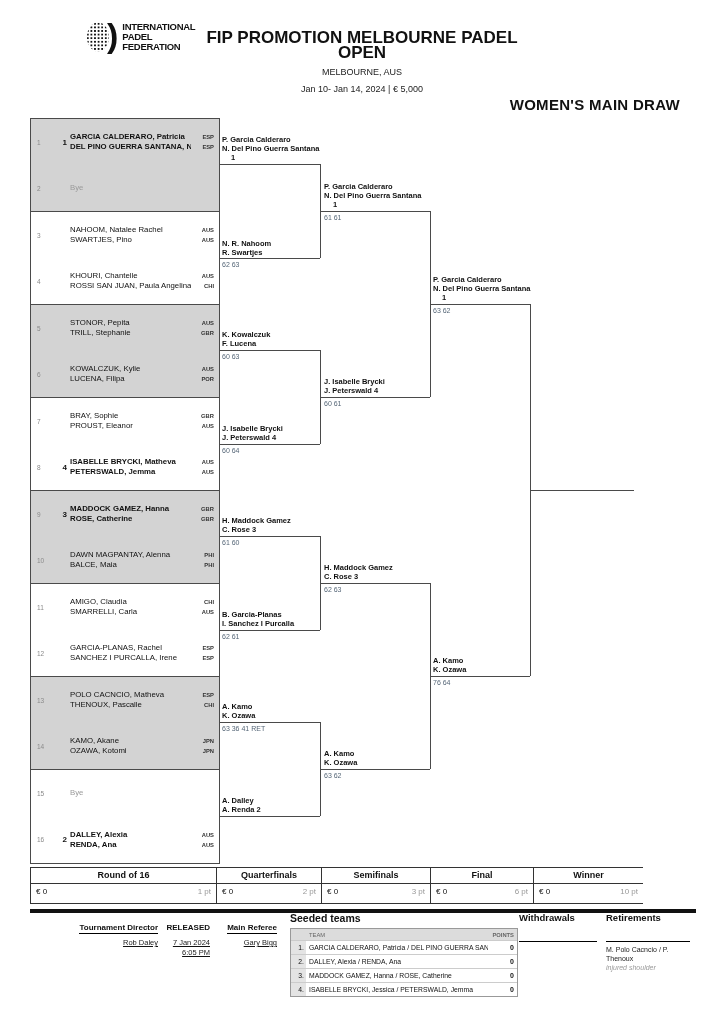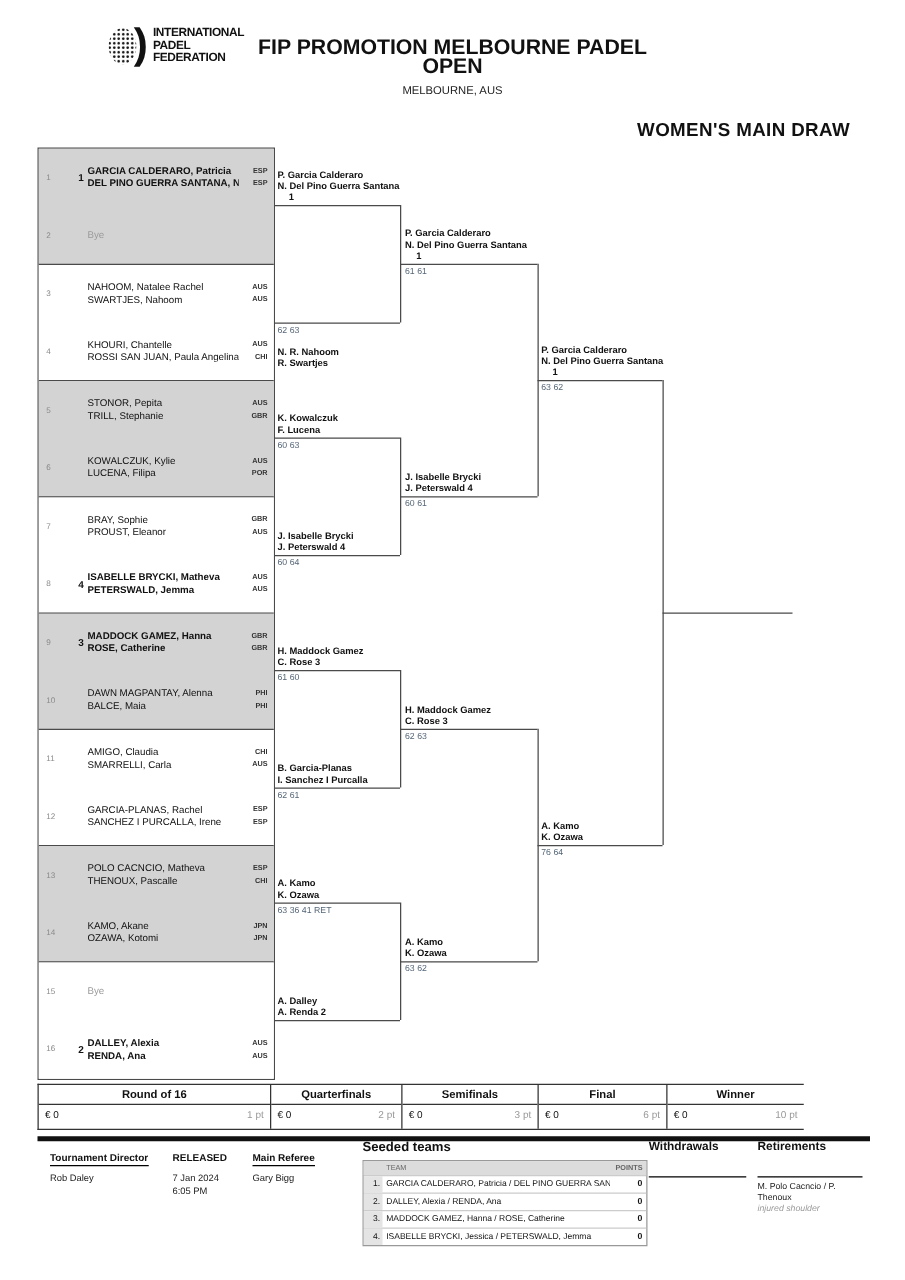--- a/index.html
+++ b/index.html
@@ -47,21 +47,21 @@
          border-top:1px solid #333;border-bottom:1px solid #333;border-left:1px solid #333;}
   .pcell{box-sizing:border-box;border-right:1px solid #333;}
   .pcell:last-child{border-right:none;}
   .phead{font-size:9px;font-weight:bold;text-align:center;padding:2px 0 3px;border-bottom:1px solid #333;}
   .pvals{display:flex;justify-content:space-between;padding:3px 5px 7px 5px;font-size:8px;}
   .ppts{color:#999;}
 
   .thickbar{position:absolute;left:30px;top:909px;width:666px;height:4px;background:#111;}
 
   
-  .fblock{position:absolute;text-align:left;}
+  .fblock{position:absolute;text-align:right;text-decoration:underline;}
   .flabel{display:inline-block;font-size:8px;font-weight:bold;border-bottom:1.5px solid #000;padding-bottom:1px;}
   .flabel.nound{border-bottom:none;}
   .fval{font-size:7.5px;margin-top:4px;line-height:9px;color:#222;}
   .seeded{position:absolute;left:290px;top:912px;width:228px;}
   .seeded-title{font-size:10.5px;font-weight:bold;margin-bottom:4px;}
   .stable{border:1px solid #999;font-size:6.8px;}
   .srow{display:flex;border-top:1px solid #ccc;align-items:center;height:13px;}
   .srow.head{border-top:none;background:#dcdcdc;color:#666;font-size:5.8px;height:11px;}
   .s-num{width:13px;background:#e4e4e4;text-align:right;padding-right:2px;align-self:stretch;
          display:flex;align-items:center;justify-content:flex-end;}
@@ -86,20 +86,21 @@
     <div class="logo-text">
       <div>INTERNATIONAL</div>
       <div>PADEL</div>
       <div>FEDERATION</div>
     </div>
   </div>
   <div class="title-block">
     <div class="t1">FIP PROMOTION MELBOURNE PADEL</div>
     <div class="t1">OPEN</div>
     <div class="t-loc">MELBOURNE, AUS</div>
+    <div class="t-date">Jan 10- Jan 14, 2024   |   € 5,000</div>
   </div>
   <div class="draw-title">WOMEN'S MAIN DRAW</div>
 
   <div class="col1">
     <div class="match gray">
       <div class="team-row bold">
         <div class="t-num">1</div>
         <div class="t-seed">1</div>
         <div class="t-names">
           <div>GARCIA CALDERARO, Patricia</div>
@@ -118,21 +119,21 @@
         </div>
         <div class="t-nat"></div>
       </div>
     </div>
     <div class="match">
       <div class="team-row">
         <div class="t-num">3</div>
         <div class="t-seed"></div>
         <div class="t-names">
           <div>NAHOOM, Natalee Rachel</div>
-            <div>SWARTJES, Nahoom</div>
+            <div>SWARTJES, Pino</div>
         </div>
         <div class="t-nat">
           <div>AUS</div>
             <div>AUS</div>
         </div>
       </div>
       <div class="team-row">
         <div class="t-num">4</div>
         <div class="t-seed"></div>
         <div class="t-names">
@@ -320,21 +321,21 @@
   <div class="hline" style="left:430px;top:304px;width:100px"></div>
   <div class="hline" style="left:430px;top:676px;width:100px"></div>
   <div class="vline" style="left:530px;top:304px;height:372px"></div>
   <div class="hline" style="left:530px;top:490px;width:104px"></div>
 
   <div class="wblock" style="left:222px;bottom:860px;width:98px">
     <div>P. Garcia Calderaro</div>
     <div>N. Del Pino Guerra Santana</div>
     <div class="seedline">1</div>
   </div>
-  <div class="wblock" style="left:222px;bottom:727px;width:98px">
+  <div class="wblock" style="left:222px;bottom:765px;width:98px">
     <div>N. R. Nahoom</div>
     <div>R. Swartjes</div>
     <div class="seedline"></div>
   </div>
   <div class="wscore" style="left:222px;top:261px">62 63</div>
   <div class="wblock" style="left:222px;bottom:674px;width:98px">
     <div>K. Kowalczuk</div>
     <div>F. Lucena</div>
     <div class="seedline"></div>
   </div>

